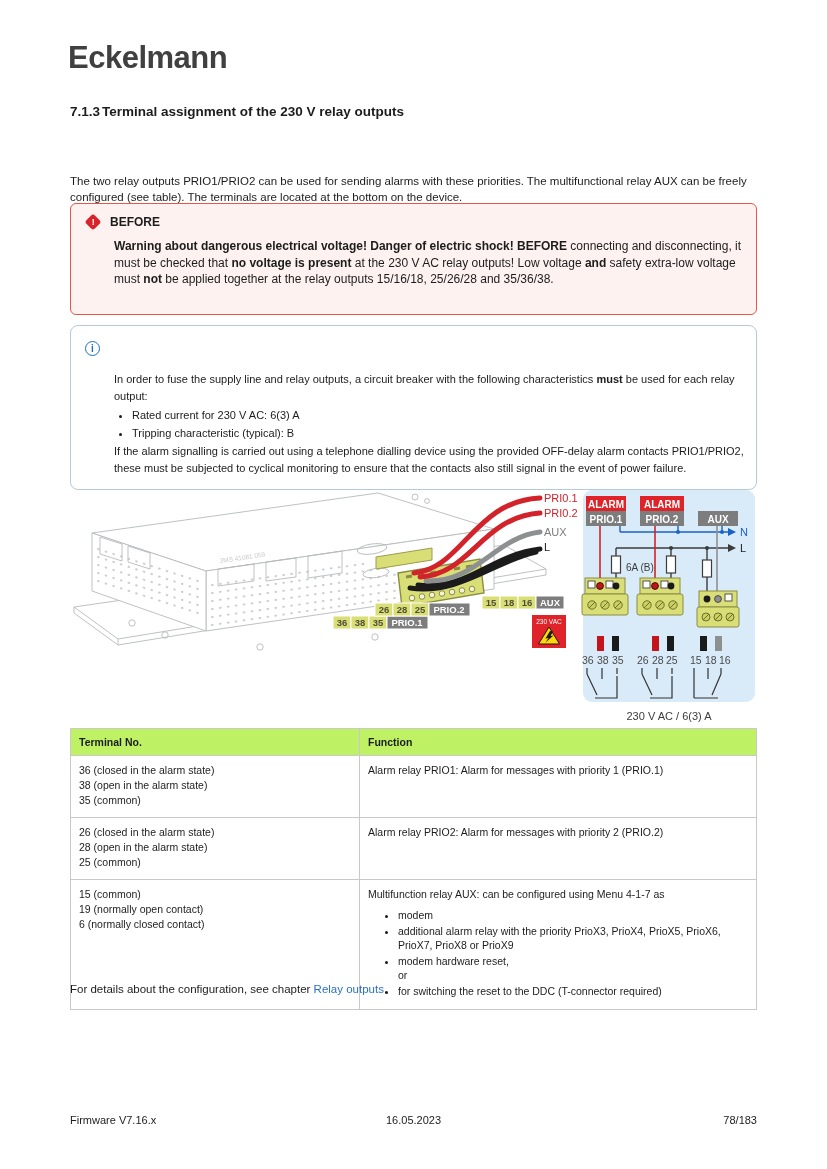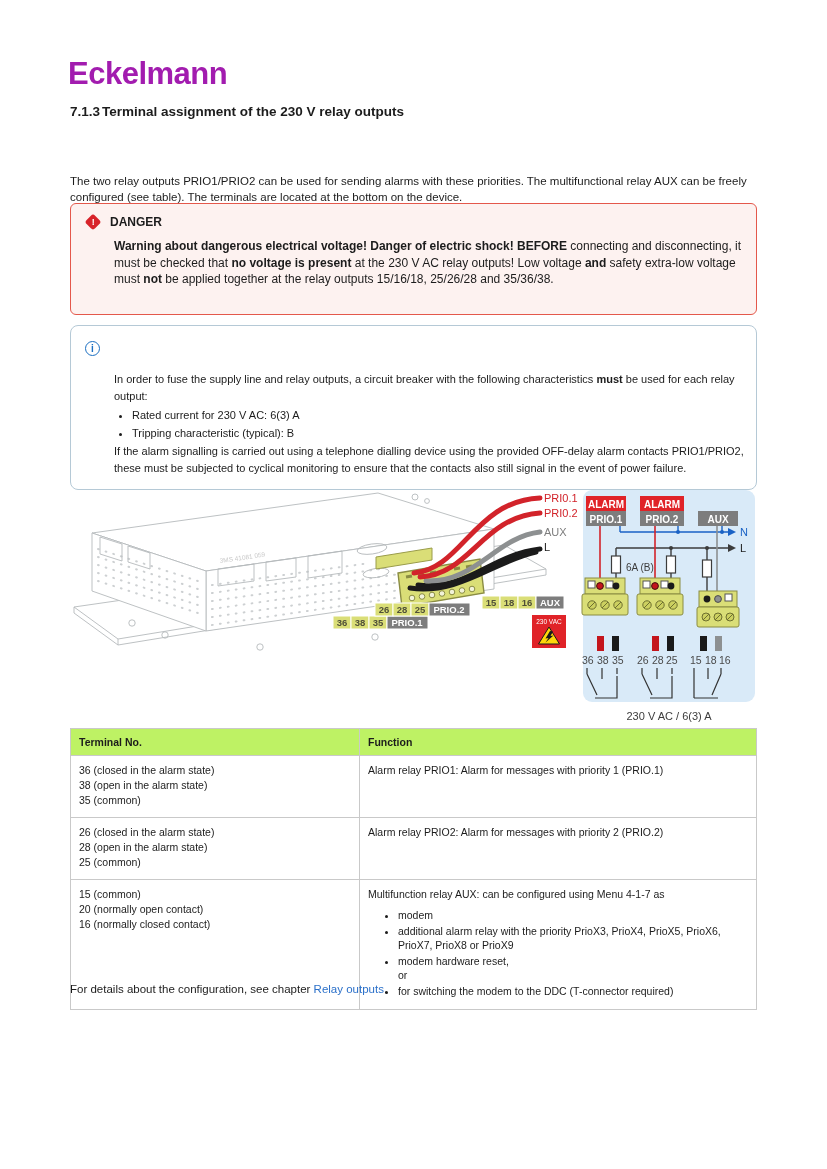--- a/index.html
+++ b/index.html
@@ -1,19 +1,19 @@
 <!DOCTYPE html>
 <html><head>
 <meta charset="utf-8">
 <style>
   html,body{margin:0;padding:0;background:#e9e9e9;}
   .page{position:relative;width:827px;height:1169px;background:#ffffff;margin:0 auto;
         font-family:"Liberation Sans", sans-serif;color:#1c1c1c;overflow:hidden;}
   .logo{position:absolute;left:68px;top:40px;font-size:31px;font-weight:700;
-        color:#a21caf;letter-spacing:-0.5px;margin-top:16px;}
+        color:#404040;letter-spacing:-0.5px;}
   .heading{position:absolute;left:70px;top:104px;font-size:13.5px;font-weight:700;}
   .heading .num{margin-right:2px;}
   .intro{position:absolute;left:70px;top:161px;width:690px;font-size:11.5px;line-height:16.5px;}
 
   .danger-box{position:absolute;left:70px;top:203px;width:687px;box-sizing:border-box;
         border:1.5px solid #e4584b;border-radius:6px;background:#fdf2f0;
         padding:11px 12px 12px 14px;min-height:112px;}
   .danger-head{display:flex;align-items:center;gap:11px;margin-left:2px;}
   .danger-icon{width:12px;height:12px;background:#d8232a;border-radius:3px;
         transform:rotate(45deg);display:inline-flex;align-items:center;justify-content:center;flex:0 0 auto;}
@@ -65,21 +65,21 @@
 
   <div class="heading">
     <span class="num">7.1.3</span><span>Terminal assignment of the 230 V relay outputs</span>
   </div>
 
   <p class="intro">The two relay outputs PRIO1/PRIO2 can be used for sending alarms with these priorities. The multifunctional relay AUX can be freely configured (see table). The terminals are located at the bottom on the device.</p>
 
   <div class="danger-box">
     <div class="danger-head">
       <span class="danger-icon"></span>
-      <span class="danger-title">DANGER</span>
+      <span class="danger-title">BEFORE</span>
     </div>
     <p class="danger-body"><span class="b">Warning about dangerous electrical voltage! Danger of electric shock! BEFORE</span><span> connecting and disconnecting, it must be checked that </span><span class="b">no voltage is present</span><span> at the 230 V AC relay outputs! Low voltage </span><span class="b">and</span><span> safety extra-low voltage must </span><span class="b">not</span><span> be applied together at the relay outputs 15/16/18, 25/26/28 and 35/36/38.</span></p>
   </div>
 
   <div class="info-box">
     <span class="info-icon"></span>
     <div class="info-content">
       <div><span>In order to fuse the supply line and relay outputs, a circuit breaker with the following characteristics </span><span class="b">must</span><span> be used for each relay output:</span></div>
       <ul>
         <li>Rated current for 230 V AC: 6(3) A</li>
@@ -336,33 +336,38 @@
       <td>
         <div>26 (closed in the alarm state)</div>
         <div>28 (open in the alarm state)</div>
         <div>25 (common)</div>
       </td>
       <td>Alarm relay PRIO2: Alarm for messages with priority 2 (PRIO.2)</td>
     </tr>
     <tr class="r3">
       <td>
         <div>15 (common)</div>
-        <div>20 (normally open contact)</div>
-        <div>16 (normally closed contact)</div>
+        <div>19 (normally open contact)</div>
+        <div>6 (normally closed contact)</div>
       </td>
       <td>
         <div>Multifunction relay AUX: can be configured using Menu 4-1-7 as</div>
         <ul>
           <li>modem</li>
           <li>additional alarm relay with the priority PrioX3, PrioX4, PrioX5, PrioX6, PrioX7, PrioX8 or PrioX9</li>
           <li>modem hardware reset,
 or</li>
-          <li>for switching the modem to the DDC (T-connector required)</li>
+          <li>for switching the reset to the DDC (T-connector required)</li>
         </ul>
       </td>
     </tr>
   </tbody>
     </table>
 
   <p class="details"><span>For details about the configuration, see chapter </span><a>Relay outputs</a><span>.</span></p>
 
+  <div class="footer">
+    <span class="fl">Firmware V7.16.x</span>
+    <span class="fc">16.05.2023</span>
+    <span class="fr">78/183</span>
+  </div>
 
 </div>
 
 </body></html>

